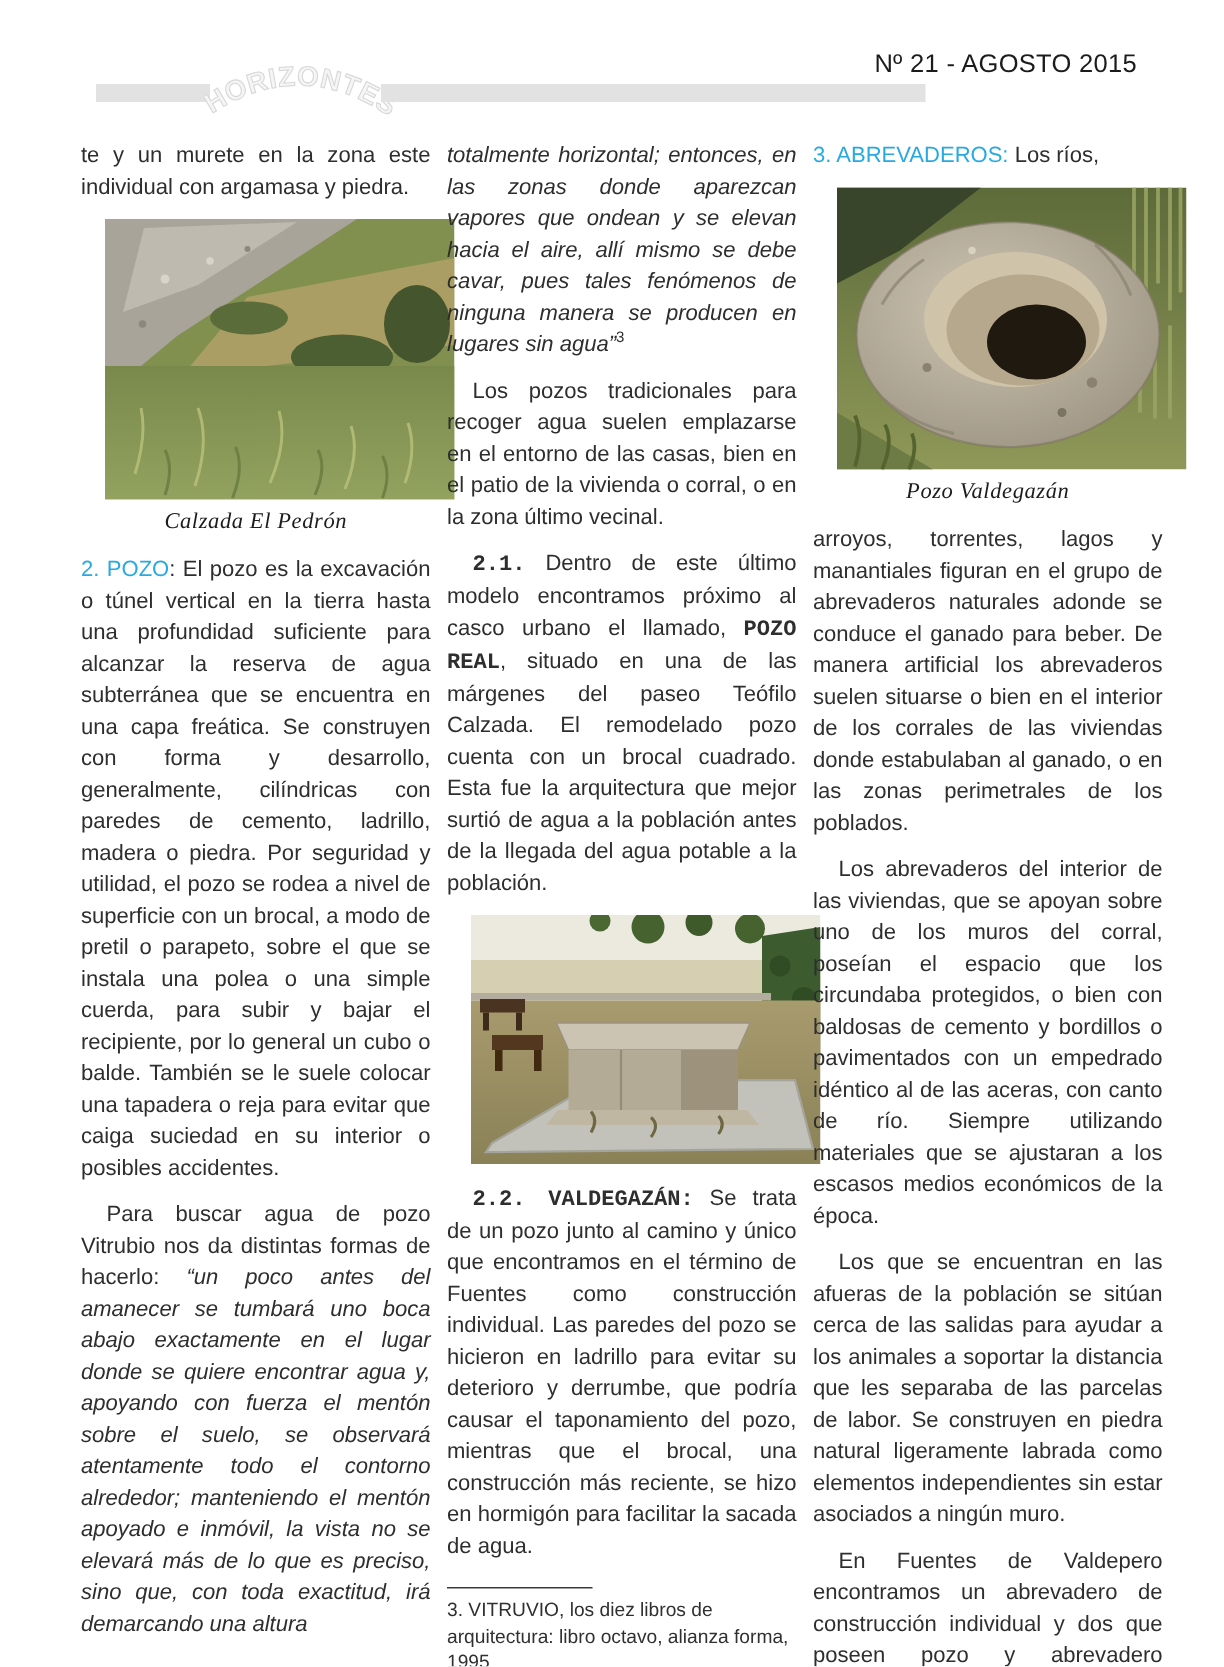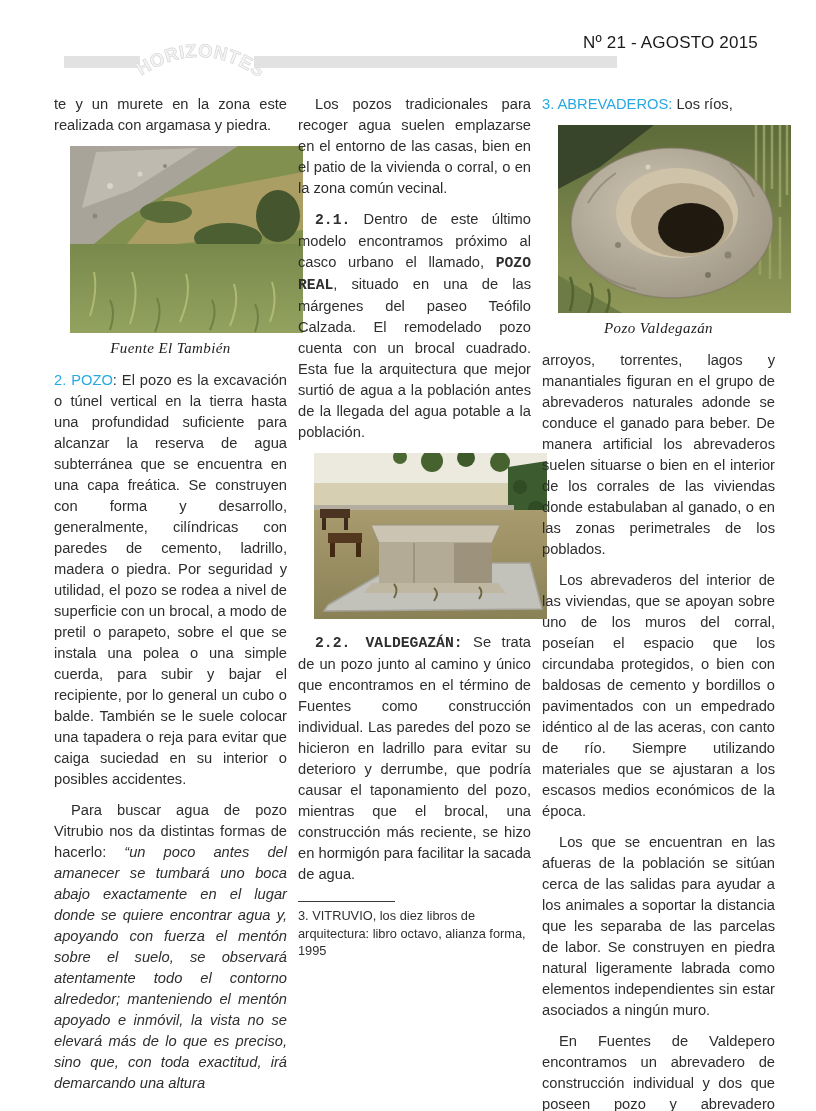--- a/index.html
+++ b/index.html
@@ -49,21 +49,21 @@
     <text font-family="Liberation Sans, sans-serif" font-size="18.5" font-weight="bold" fill="#f5f5f5" stroke="#d7d7d7" stroke-width="0.7" letter-spacing="0.6">
       <textPath href="#logoArc">HORIZONTES</textPath>
     </text>
   </svg>
   <div class="hdr-bar right"></div>
   <div class="issue">Nº 21 - AGOSTO 2015</div>
 
   <div class="cols">
 
     <div class="col">
-      <p>te y un murete en la zona este realizada con argamasa y piedra.</p>
+      <p>te y un murete en la zona este individual con argamasa y piedra.</p>
 
       <figure>
         <svg class="photo" width="233" height="187" viewBox="0 0 233 187" preserveAspectRatio="none">
           <defs>
             <linearGradient id="g1" x1="0" y1="0" x2="0" y2="1">
               <stop offset="0" stop-color="#79894c"></stop>
                 <stop offset="1" stop-color="#93a25f"></stop>
             </linearGradient>
           </defs>
           <rect width="233" height="187" fill="#82904f"></rect>
@@ -74,31 +74,32 @@
           <circle cx="25" cy="70" r="2.5" fill="#8c887e"></circle>
             <circle cx="95" cy="20" r="2" fill="#8c887e"></circle>
           <polygon points="95,52 233,26 233,84 52,104" fill="#ab9e64"></polygon>
           <ellipse cx="158" cy="92" rx="34" ry="15" fill="#4c5f33"></ellipse>
           <ellipse cx="96" cy="66" rx="26" ry="11" fill="#5a6c3a"></ellipse>
           <ellipse cx="208" cy="70" rx="22" ry="26" fill="#45552e"></ellipse>
           <rect x="0" y="98" width="233" height="89" fill="url(#g1)"></rect>
           <path d="M20,170 q8,-26 4,-44 M60,178 q10,-30 2,-52 M110,176 q12,-28 6,-48 M160,180 q10,-24 4,-42 M200,176 q8,-22 2,-40" stroke="#b9c27c" stroke-width="2" fill="none" opacity="0.8"></path>
           <path d="M40,184 q6,-18 0,-30 M85,186 q8,-20 2,-34 M140,184 q8,-18 2,-30 M185,186 q6,-16 0,-28" stroke="#6d7d42" stroke-width="2" fill="none" opacity="0.9"></path>
         </svg>
-        <figcaption>Fuente El También</figcaption>
+        <figcaption>Calzada El Pedrón</figcaption>
       </figure>
 
       <p><span class="lead-blue">2. POZO</span><span>: El pozo es la excavación o túnel vertical en la tierra hasta una profundidad suficiente para alcanzar la reserva de agua subterránea que se encuentra en una capa freática. Se construyen con forma y desarrollo, generalmente, cilíndricas con paredes de cemento, ladrillo, madera o piedra. Por seguridad y utilidad, el pozo se rodea a nivel de superficie con un brocal, a modo de pretil o parapeto, sobre el que se instala una polea o una simple cuerda, para subir y bajar el recipiente, por lo general un cubo o balde. También se le suele colocar una tapadera o reja para evitar que caiga suciedad en su interior o posibles accidentes.</span></p>
 
       <p class="ind"><span>Para buscar agua de pozo Vitrubio nos da distintas formas de hacerlo: </span><span class="quote">“un poco antes del amanecer se tumbará uno boca abajo exactamente en el lugar donde se quiere encontrar agua y, apoyando con fuerza el mentón sobre el suelo, se observará atentamente todo el contorno alrededor; manteniendo el mentón apoyado e inmóvil, la vista no se elevará más de lo que es preciso, sino que, con toda exactitud, irá demarcando una altura</span></p>
     </div>
 
     <div class="col">
+      <p><span class="quote">totalmente horizontal; entonces, en las zonas donde aparezcan vapores que ondean y se elevan hacia el aire, allí mismo se debe cavar, pues tales fenómenos de ninguna manera se producen en lugares sin agua”</span><sup>3</sup></p>
 
-      <p class="ind">Los pozos tradicionales para recoger agua suelen emplazarse en el entorno de las casas, bien en el patio de la vivienda o corral, o en la zona común vecinal.</p>
+      <p class="ind">Los pozos tradicionales para recoger agua suelen emplazarse en el entorno de las casas, bien en el patio de la vivienda o corral, o en la zona último vecinal.</p>
 
       <p class="ind"><span class="lead-bold">2.1.</span><span> Dentro de este último modelo encontramos próximo al casco urbano el llamado, </span><span class="lead-bold">POZO REAL</span><span>, situado en una de las márgenes del paseo Teófilo Calzada. El remodelado pozo cuenta con un brocal cuadrado. Esta fue la arquitectura que mejor surtió de agua a la población antes de la llegada del agua potable a la población.</span></p>
 
       <figure>
         <svg class="photo" width="233" height="166" viewBox="0 0 233 166" preserveAspectRatio="none">
           <defs>
             <linearGradient id="g2" x1="0" y1="0" x2="0" y2="1">
               <stop offset="0" stop-color="#a89b6e"></stop>
                 <stop offset="1" stop-color="#8a8157"></stop>
             </linearGradient>

